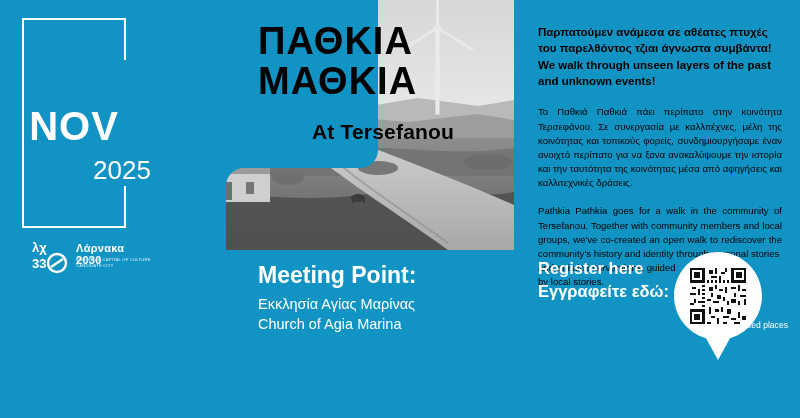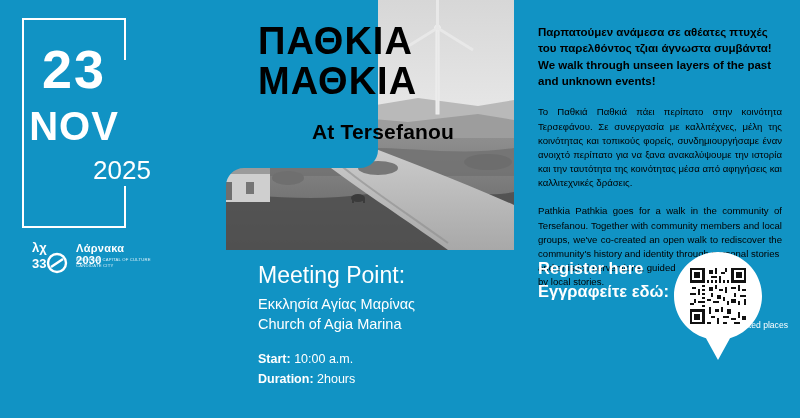--- a/index.html
+++ b/index.html
@@ -172,21 +172,21 @@
   
   .meeting {
     position: absolute;
     left: 258px;
     top: 262px;
     width: 260px;
     color: #ffffff;
   }
   .meeting-title {
     font-size: 23px;
-    font-weight: normal;
+    font-weight: bold;
     margin-bottom: 6px;
   }
   .meeting-line {
     font-size: 14.5px;
     line-height: 1.35;
   }
   .meeting-meta {
     margin-top: 16px;
     font-size: 12.5px;
     line-height: 1.55;
@@ -325,21 +325,20 @@
   </div>
 
   <svg class="notch" width="366" height="255" viewBox="0 0 366 255" xmlns="http://www.w3.org/2000/svg">
     <path d="M0 0 L366 0 L366 22 L110 22 C96 22 88 30 88 44 L88 140 C88 154 80 162 66 162 L0 162 Z" fill="#1193c4" opacity="0"></path>
     <path d="M0 0 H230 V150 C230 160 222 168 212 168 H96 C86 168 78 176 78 186 V255 H0 Z" fill="#1193c4"></path>
     <path d="M230 0 H366 V22 H230 Z" fill="#1193c4" opacity="0"></path>
   </svg>
 
   <div class="date-panel">
     <div class="date-box"></div>
-    <div class="date-day">23</div>
     <div class="date-month">NOV</div>
     <div class="date-year">2025</div>
 
     <div class="logo-wrap">
       <svg class="logo-mark" width="40" height="40" viewBox="0 0 40 40" xmlns="http://www.w3.org/2000/svg">
         <text x="0" y="14" font-family="Liberation Sans, sans-serif" font-size="13" font-weight="bold" fill="#ffffff">λχ</text>
         <text x="0" y="30" font-family="Liberation Sans, sans-serif" font-size="13" font-weight="bold" fill="#ffffff">33</text>
         <circle cx="25" cy="25" r="9" fill="none" stroke="#ffffff" stroke-width="2.4"></circle>
         <path d="M19 29 L31 21" stroke="#ffffff" stroke-width="2.4"></path>
       </svg>
@@ -352,30 +351,20 @@
   <div class="title-block">
     <div class="title-main">ΠΑΘΚΙΑ
 ΜΑΘΚΙΑ</div>
     <div class="title-sub">At Tersefanou</div>
   </div>
 
   <div class="meeting">
     <div class="meeting-title">Meeting Point:</div>
     <div class="meeting-line">Εκκλησία Αγίας Μαρίνας</div>
     <div class="meeting-line">Church of Agia Marina</div>
-    <div class="meeting-meta">
-      <div>
-        <b>Start:</b>
-        <span>10:00 a.m.</span>
-      </div>
-      <div>
-        <b>Duration:</b>
-        <span>2hours</span>
-      </div>
-    </div>
   </div>
 
   <div class="right-col">
     <p class="lead">Παρπατούμεν ανάμεσα σε αθέατες πτυχές του παρελθόντος τζιαι άγνωστα συμβάντα! We walk through unseen layers of the past and unknown events!</p>
     <p class="para">Το Παθκιά Παθκιά πάει περίπατο στην κοινότητα Τερσεφάνου. Σε συνεργασία με καλλιτέχνες, μέλη της κοινότητας και τοπικούς φορείς, συνδημιουργήσαμε έναν ανοιχτό περίπατο για να ξανα ανακαλύψουμε την ιστορία και την ταυτότητα της κοινότητας μέσα από αφηγήσεις και καλλιτεχνικές δράσεις.</p>
     <p class="para en" style="white-space:pre-line;">Pathkia Pathkia goes for a walk in the community of Tersefanou. Together with community members and local groups, we've co-created an open walk to rediscover the community's history and identity through personal stories
 and artistic interventions, guided
 by local stories.</p>
   </div>
 

